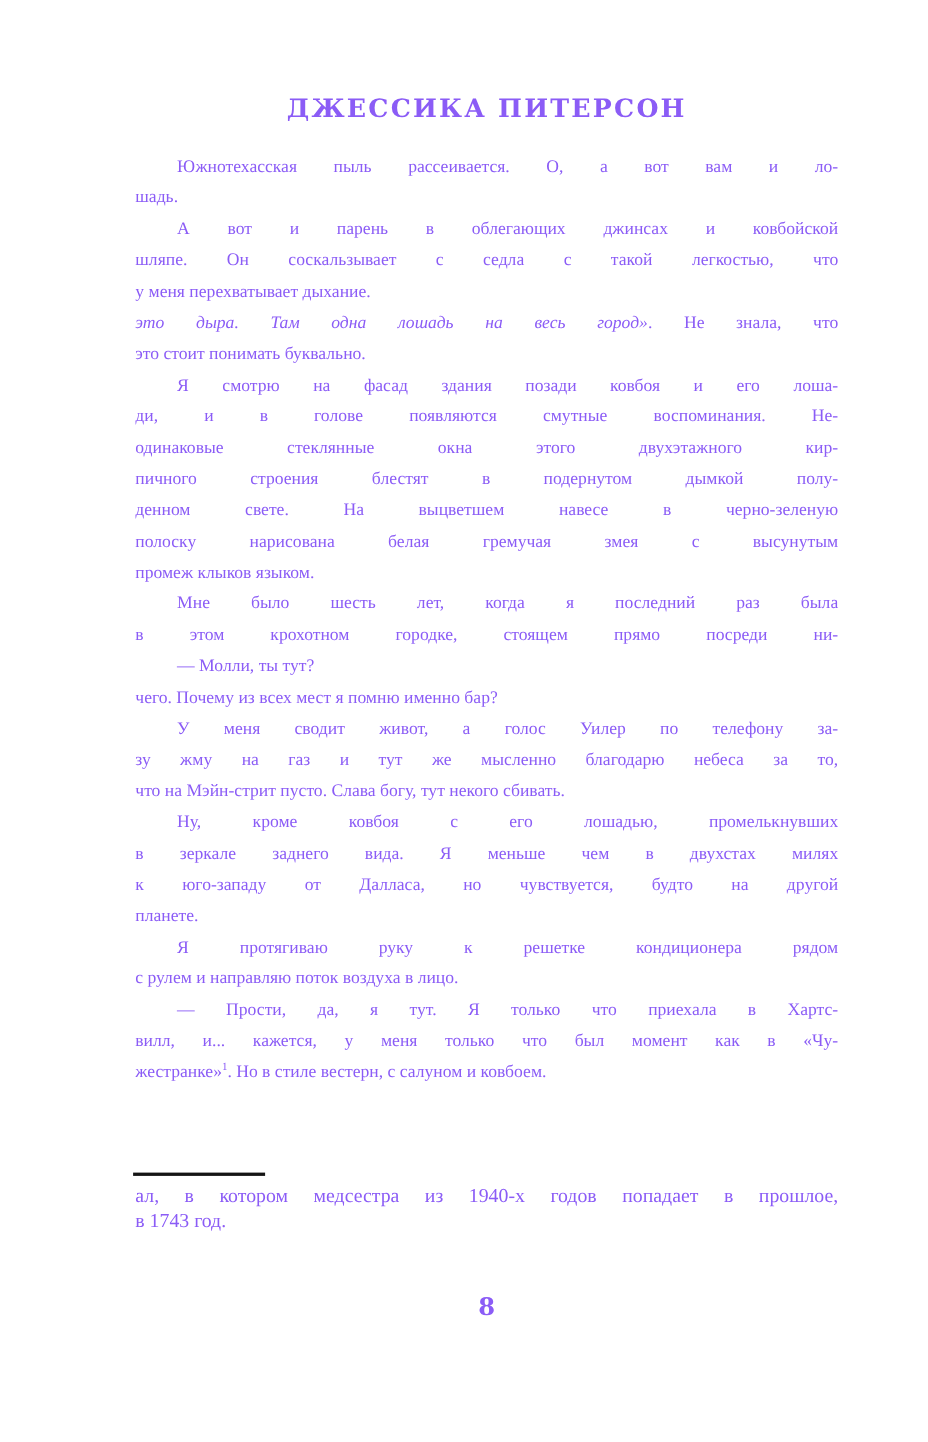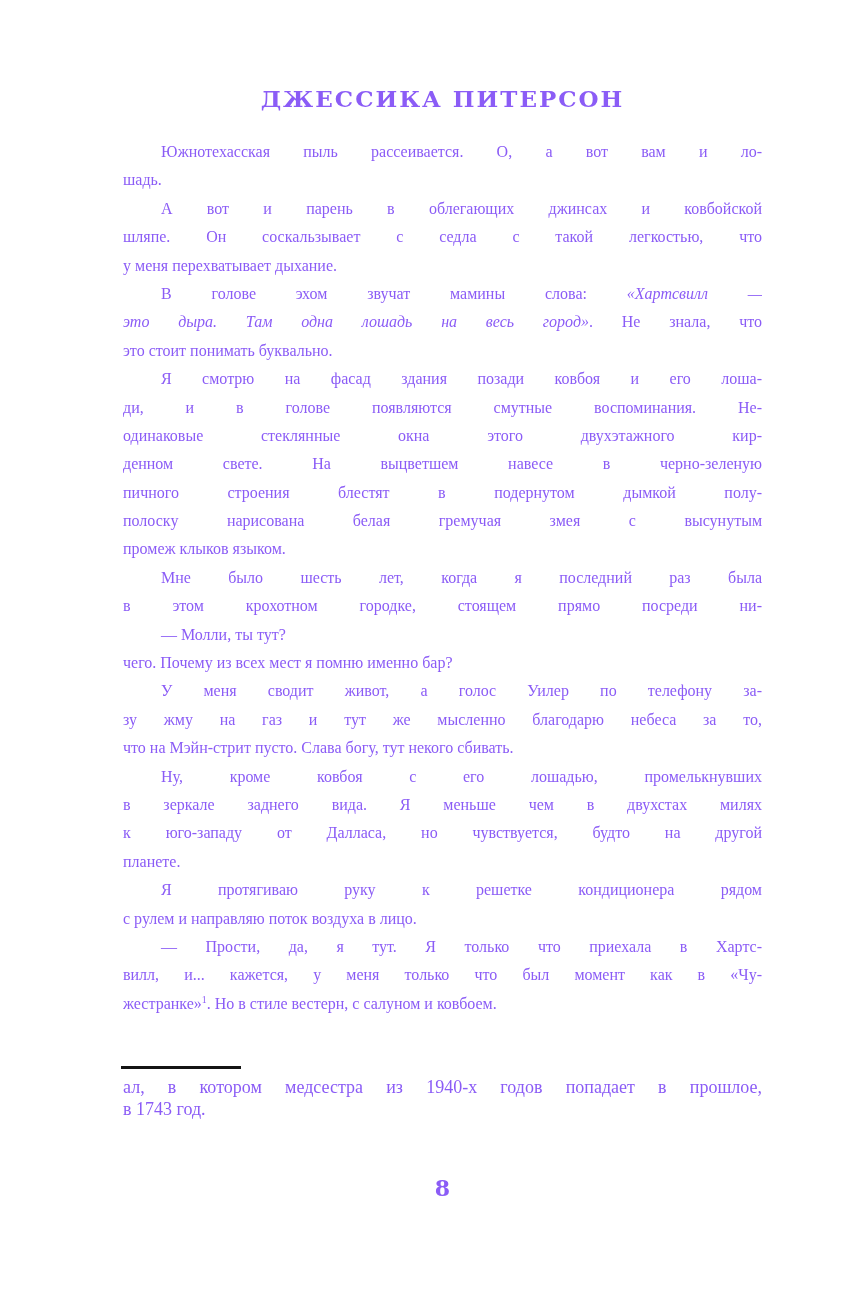--- a/index.html
+++ b/index.html
@@ -70,28 +70,27 @@
 
 <div class="page">
   <div class="author-header">ДЖЕССИКА ПИТЕРСОН</div>
 
   <div class="body-text" id="body-text">
       <div class="line first"><span>Южнотехасская пыль рассеивается. О, а вот вам и ло-</span></div>
       <div class="line last"><span>шадь.</span></div>
       <div class="line first"><span>А вот и парень в облегающих джинсах и ковбойской</span></div>
       <div class="line"><span>шляпе. Он соскальзывает с седла с такой легкостью, что</span></div>
       <div class="line last"><span>у меня перехватывает дыхание.</span></div>
-      <div class="line first"><span>В голове эхом звучат мамины слова: </span><span class="it">«Хартсвилл —</span></div>
       <div class="line"><span class="it">это дыра. Там одна лошадь на весь город»</span><span>. Не знала, что</span></div>
       <div class="line last"><span>это стоит понимать буквально.</span></div>
       <div class="line first"><span>Я смотрю на фасад здания позади ковбоя и его лоша-</span></div>
       <div class="line"><span>ди, и в голове появляются смутные воспоминания. Не-</span></div>
       <div class="line"><span>одинаковые стеклянные окна этого двухэтажного кир-</span></div>
+      <div class="line"><span>пичного строения блестят в подернутом дымкой полу-</span></div>
       <div class="line"><span>денном свете. На выцветшем навесе в черно-зеленую</span></div>
-      <div class="line"><span>пичного строения блестят в подернутом дымкой полу-</span></div>
       <div class="line"><span>полоску нарисована белая гремучая змея с высунутым</span></div>
       <div class="line last"><span>промеж клыков языком.</span></div>
       <div class="line first"><span>Мне было шесть лет, когда я последний раз была</span></div>
       <div class="line"><span>в этом крохотном городке, стоящем прямо посреди ни-</span></div>
       <div class="line first last"><span>— Молли, ты тут?</span></div>
       <div class="line last"><span>чего. Почему из всех мест я помню именно бар?</span></div>
       <div class="line first"><span>У меня сводит живот, а голос Уилер по телефону за-</span></div>
       <div class="line"><span>зу жму на газ и тут же мысленно благодарю небеса за то,</span></div>
       <div class="line last"><span>что на Мэйн-стрит пусто. Слава богу, тут некого сбивать.</span></div>
       <div class="line first"><span>Ну, кроме ковбоя с его лошадью, промелькнувших</span></div>

